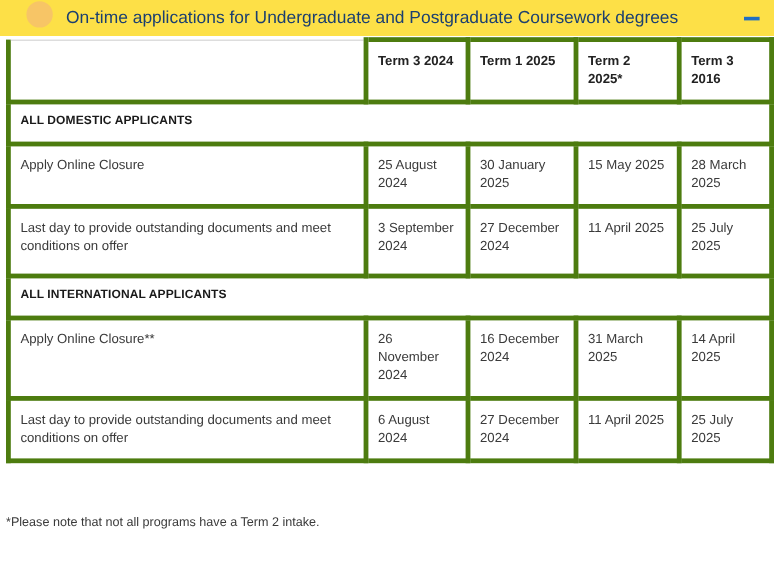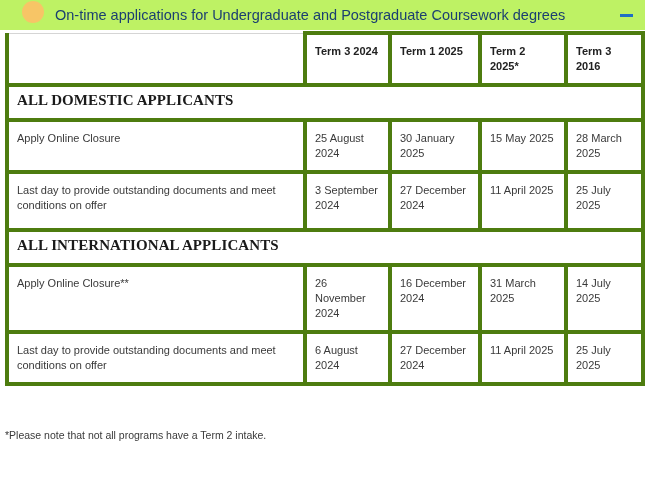--- a/index.html
+++ b/index.html
@@ -22,21 +22,21 @@
     box-sizing: border-box;
   }
 
   
   .acc-header {
     height: 30px;
     display: flex;
     align-items: center;
     padding: 0 8px 0 22px;
     box-sizing: border-box;
-    background: #bef264;
+    background: #fde047;
     position: relative;
   }
   .acc-bullet {
     width: 22px;
     height: 22px;
     border-radius: 50%;
     background: #f7c566;
     flex: 0 0 auto;
     margin-top: -6px;
   }
@@ -100,26 +100,25 @@
   tr.head-row td.th {
     font-weight: bold;
     color: #222222;
     font-size: 11px;
   }
   tr.head-row td.blank { border-top: 1px solid #d5d5d5; }
 
   tr.section-row td {
     font-weight: bold;
     color: #1a1a1a;
-    font-size: 15px;
+    font-size: 10px;
     letter-spacing: 0.1px;
     height: 32px;
     padding-top: 6px;
     padding-bottom: 10px;
-    font-family: Liberation Serif, serif;
   }
 
   tr.data-row td { height: 50px; }
   tr.data-row td.label { color: #3a3a3a; }
   tr.data-row td.val { color: #3a3a3a; }
 
   tr.tall td { height: 58px; }
 
   
   .notes {
@@ -188,21 +187,21 @@
         <tr class="section-row">
           <td colspan="5">ALL INTERNATIONAL APPLICANTS</td>
         </tr>
 
 
         <tr class="data-row">
           <td class="label">Apply Online Closure**</td>
           <td class="val">26 November 2024</td>
           <td class="val">16 December 2024</td>
           <td class="val">31 March 2025</td>
-          <td class="val">14 July 2025</td>
+          <td class="val">14 April 2025</td>
         </tr>
 
         <tr class="data-row">
           <td class="label">Last day to provide outstanding documents and meet conditions on offer</td>
           <td class="val">6 August 2024</td>
           <td class="val">27 December 2024</td>
           <td class="val">11 April 2025</td>
           <td class="val">25 July 2025</td>
         </tr>
       </tbody>

